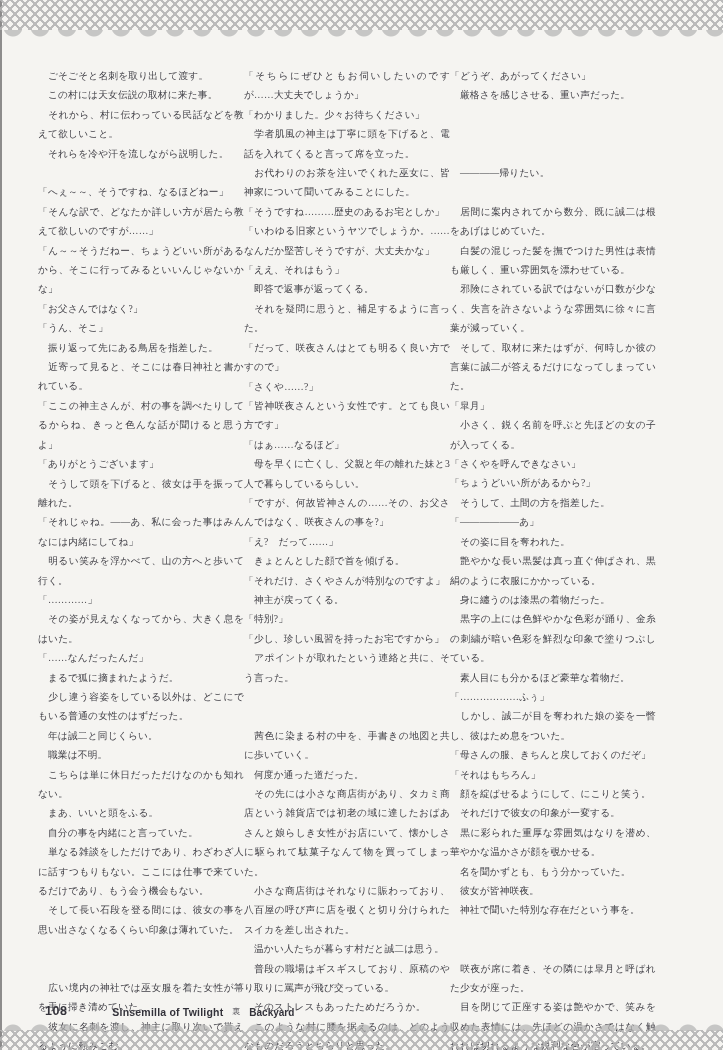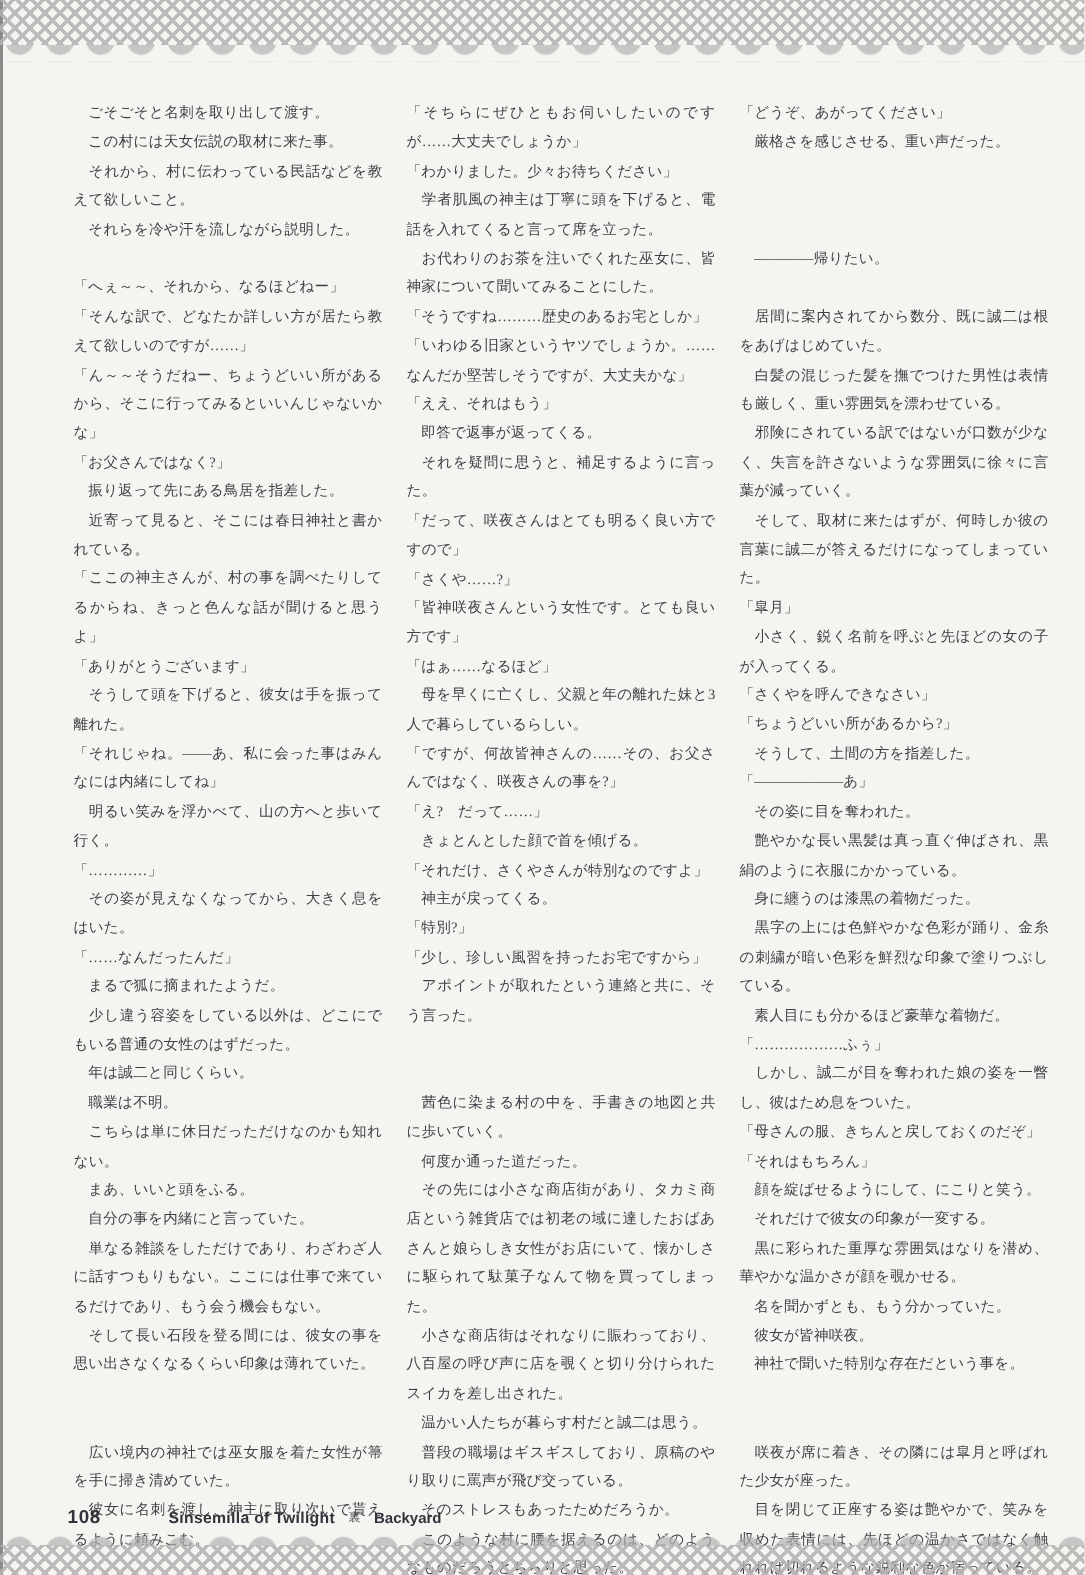--- a/index.html
+++ b/index.html
@@ -36,22 +36,22 @@
   }
   .stitch-bottom{bottom:0;height:20px;}
   .stitch-bottom::before{
     content:"";position:absolute;left:0;right:0;top:-10px;height:11px;
     background-image:radial-gradient(circle 10px at 13px 14px,#b0b0b0 9px,transparent 10px);
     background-size:27px 11px;background-repeat:repeat-x;
     opacity:.8;
   }
   
   .content{
-    position:absolute;left:49px;top:66px;width:650px;height:930px;
-    display:flex;gap:16px;
+    position:absolute;left:38px;top:66px;width:650px;height:930px;
+    display:flex;
   }
   .col{
     width:206px;
     font-size:9.7px;line-height:19.4px;letter-spacing:.2px;
     text-align:justify;text-justify:inter-character;
   }
   .col p{margin:0;}
   .col p.blank{height:19.4px;}
   
   .footer{
@@ -73,24 +73,25 @@
 
   <div class="stitch stitch-top"></div>
 
   <div class="content">
     <div class="col">
         <p class="para">　ごそごそと名刺を取り出して渡す。</p>
         <p class="para">　この村には天女伝説の取材に来た事。</p>
         <p class="para">　それから、村に伝わっている民話などを教えて欲しいこと。</p>
         <p class="para">　それらを冷や汗を流しながら説明した。</p>
         <p class="para blank"></p>
-        <p class="para">「へぇ～～、それから、なるほどねー」</p>
+        <p class="para">「へぇ～～、そうですね、なるほどねー」</p>
         <p class="para">「そんな訳で、どなたか詳しい方が居たら教えて欲しいのですが……」</p>
         <p class="para">「ん～～そうだねー、ちょうどいい所があるから、そこに行ってみるといいんじゃないかな」</p>
         <p class="para">「お父さんではなく?」</p>
+        <p class="para">「うん、そこ」</p>
         <p class="para">　振り返って先にある鳥居を指差した。</p>
         <p class="para">　近寄って見ると、そこには春日神社と書かれている。</p>
         <p class="para">「ここの神主さんが、村の事を調べたりしてるからね、きっと色んな話が聞けると思うよ」</p>
         <p class="para">「ありがとうございます」</p>
         <p class="para">　そうして頭を下げると、彼女は手を振って離れた。</p>
         <p class="para">「それじゃね。――あ、私に会った事はみんなには内緒にしてね」</p>
         <p class="para">　明るい笑みを浮かべて、山の方へと歩いて行く。</p>
         <p class="para">「…………」</p>
         <p class="para">　その姿が見えなくなってから、大きく息をはいた。</p>
         <p class="para">「……なんだったんだ」</p>

